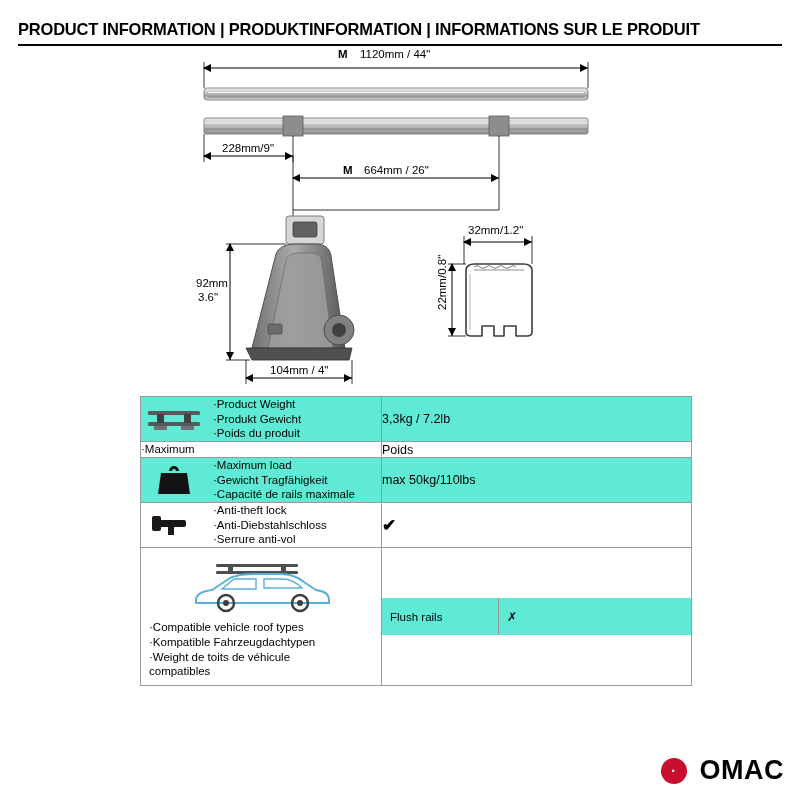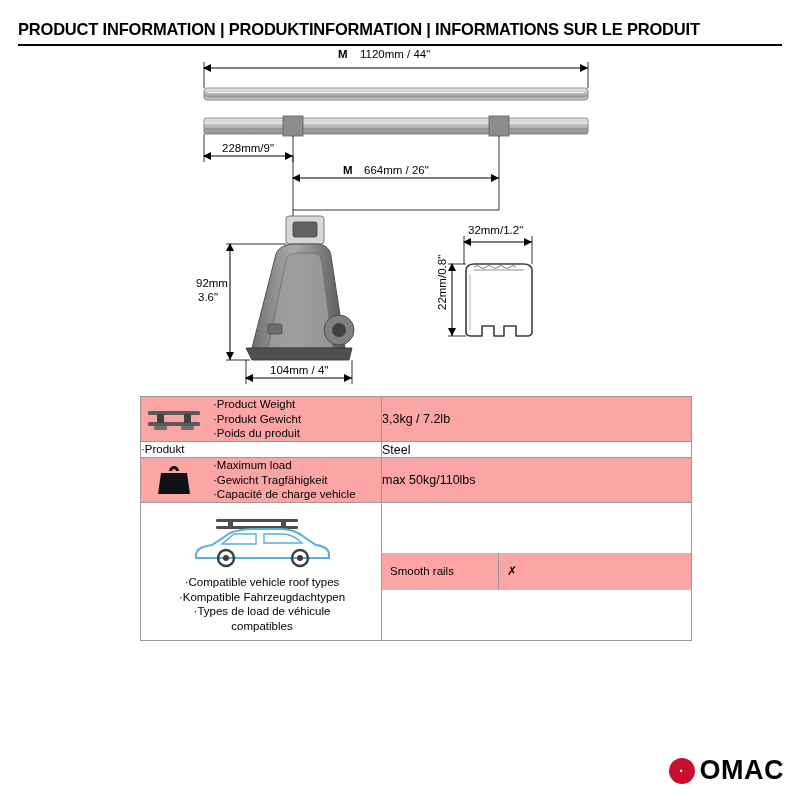--- a/index.html
+++ b/index.html
@@ -69,21 +69,21 @@
     padding: 0;
   }
   .cell-label {
     width: 240px;
     padding: 6px 6px 6px 8px;
   }
   .cell-value {
     padding: 6px 8px;
     font-size: 12.5px;
   }
-  .row-shade { background: #fca5a5; }
+  .row-shade { background: #5eead4; }
   .label-flex {
     display: flex;
     align-items: center;
     gap: 6px;
   }
   .label-text {
     line-height: 1.28;
     font-size: 11.5px;
   }
   .label-text div { white-space: nowrap; }
@@ -116,21 +116,21 @@
   .sub-table tr td:first-child { width: 100px; border-left: none; }
   .sub-table tr td:last-child { border-right: none; }
   .sub-table tr:first-child td { border-top: none; }
   .sub-table tr:last-child td { border-bottom: none; }
   .roof-cell { padding: 0 !important; }
   .roof-label {
     padding: 4px 6px 6px 8px;
     font-size: 11.5px;
     line-height: 1.28;
   }
-  .roof-label div { white-space: nowrap; text-align: center; }
+  .roof-label div { white-space: nowrap; }
   .roof-illustration {
     display: flex;
     justify-content: center;
     padding-top: 6px;
   }
 
   
   .logo {
     position: absolute;
     right: 16px;
@@ -150,20 +150,21 @@
   .logo-mark span {
     color: #fff;
     font-size: 15px;
     font-weight: bold;
     line-height: 1;
   }
   .logo-text {
     font-size: 27px;
     font-weight: bold;
     letter-spacing: 0.5px;
+    margin-left: 8px;
   }
   .dim-text { font-size: 11.5px; font-family: "Liberation Sans", sans-serif; }
 </style>
 </head>
 <body>
 
 <div class="page">
 
   <div class="header">
     <div class="header-title">PRODUCT INFORMATION | PRODUKTINFORMATION | INFORMATIONS SUR LE PRODUIT</div>
@@ -307,46 +308,67 @@
             </span>
           </div>
         </td>
         <td class="cell-value">3,3kg / 7.2lb</td>
       </tr>
 
       <tr>
         <td class="cell-label">
           <div class="label-flex">
             <span class="label-text">
-              <div>·Produkt</div>
-            </span>
-          </div>
-        </td>
-        <td class="cell-value">Steel</td>
+              <div>·Maximum</div>
+            </span>
+          </div>
+        </td>
+        <td class="cell-value">Poids</td>
       </tr>
 
       <tr class="row-shade">
         <td class="cell-label">
           <div class="label-flex">
             <span class="icon-box">
               <svg width="40" height="34" viewBox="0 0 40 34">
                 <path d="M7,10 L33,10 L36,31 L4,31 Z" fill="#111214"></path>
                 <path d="M20,3 a5,5 0 0 1 5,5 h-3 a2,2 0 0 0 -4,0 h-3 a5,5 0 0 1 5,-5 z" fill="#111214"></path>
               </svg>
             </span>
             <span class="label-text">
               <div>·Maximum load</div>
               <div>·Gewicht Tragfähigkeit</div>
-              <div>·Capacité de charge vehicle</div>
+              <div>·Capacité de rails maximale</div>
             </span>
           </div>
         </td>
         <td class="cell-value">max 50kg/110lbs</td>
       </tr>
 
+      <tr>
+        <td class="cell-label">
+          <div class="label-flex">
+            <span class="icon-box">
+              <svg width="56" height="30" viewBox="0 0 56 30">
+                <rect x="6" y="10" width="34" height="7" rx="2" fill="#17181a"></rect>
+                <rect x="6" y="6" width="9" height="15" rx="2" fill="#17181a"></rect>
+                <rect x="22" y="17" width="6" height="8" fill="#17181a"></rect>
+              </svg>
+            </span>
+            <span class="label-text">
+              <div>·Anti-theft lock</div>
+              <div>·Anti-Diebstahlschloss</div>
+              <div>·Serrure anti-vol</div>
+            </span>
+          </div>
+        </td>
+        <td class="cell-value">
+          <span class="check">✔</span>
+        </td>
+      </tr>
 
       <tr>
         <td class="cell-label">
           <div class="roof-illustration">
             <svg width="150" height="62" viewBox="0 0 150 62">
 
               <rect x="30" y="10" width="82" height="3" rx="1.2" fill="#4c4e50"></rect>
               <rect x="30" y="17" width="82" height="3" rx="1.2" fill="#4c4e50"></rect>
               <rect x="42" y="13" width="5" height="5" fill="#4c4e50"></rect>
               <rect x="95" y="13" width="5" height="5" fill="#4c4e50"></rect>
@@ -356,29 +378,29 @@
               <path d="M78,25 L96,25 C104,25 110,28 116,34 L78,34 Z" fill="none" stroke="#59b0d8" stroke-width="1.4"></path>
               <circle cx="40" cy="49" r="8" fill="none" stroke="#3b3d3f" stroke-width="2.4"></circle>
               <circle cx="40" cy="49" r="3" fill="#3b3d3f"></circle>
               <circle cx="114" cy="49" r="8" fill="none" stroke="#3b3d3f" stroke-width="2.4"></circle>
               <circle cx="114" cy="49" r="3" fill="#3b3d3f"></circle>
             </svg>
           </div>
           <div class="roof-label">
             <div>·Compatible vehicle roof types</div>
             <div>·Kompatible Fahrzeugdachtypen</div>
-            <div>·Types de load de véhicule</div>
+            <div>·Weight de toits de véhicule</div>
             <div>  compatibles</div>
           </div>
         </td>
         <td class="roof-cell">
           <table class="sub-table">
             <tbody>
               <tr class="row-shade">
-                <td>Smooth rails</td>
+                <td>Flush rails</td>
                 <td><span class="cross">✗</span></td>
               </tr>
             </tbody>
           </table>
         </td>
       </tr>
     </tbody>
   </table>
 
   <div class="logo">

